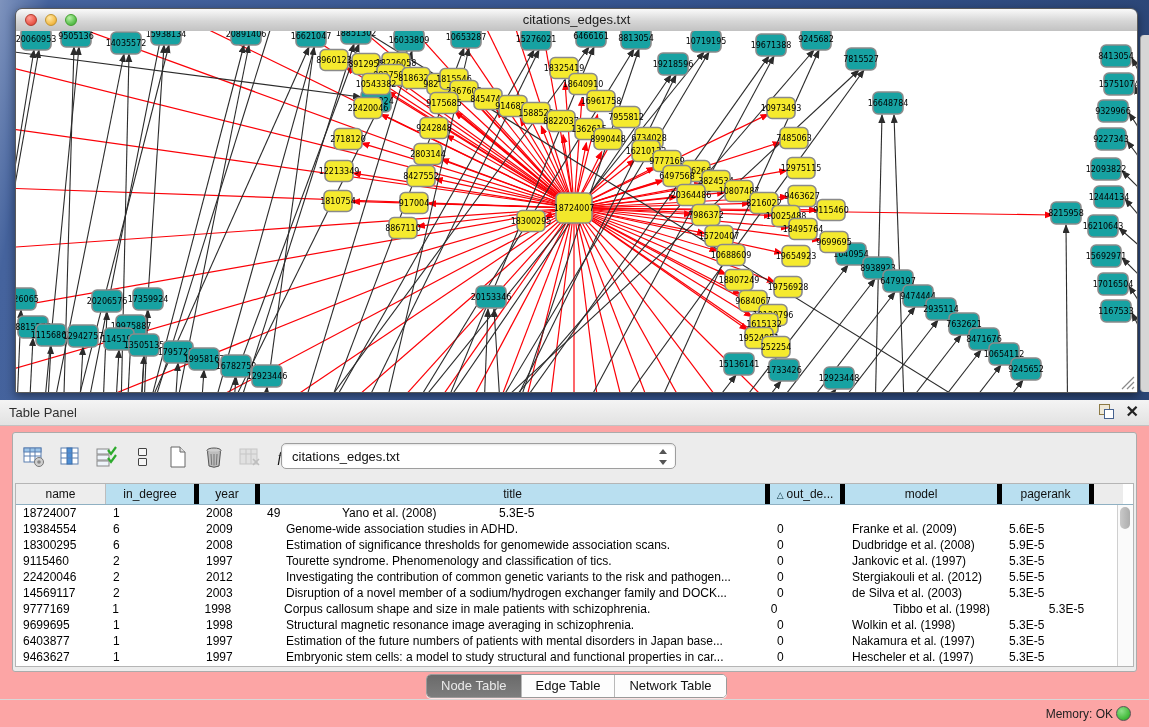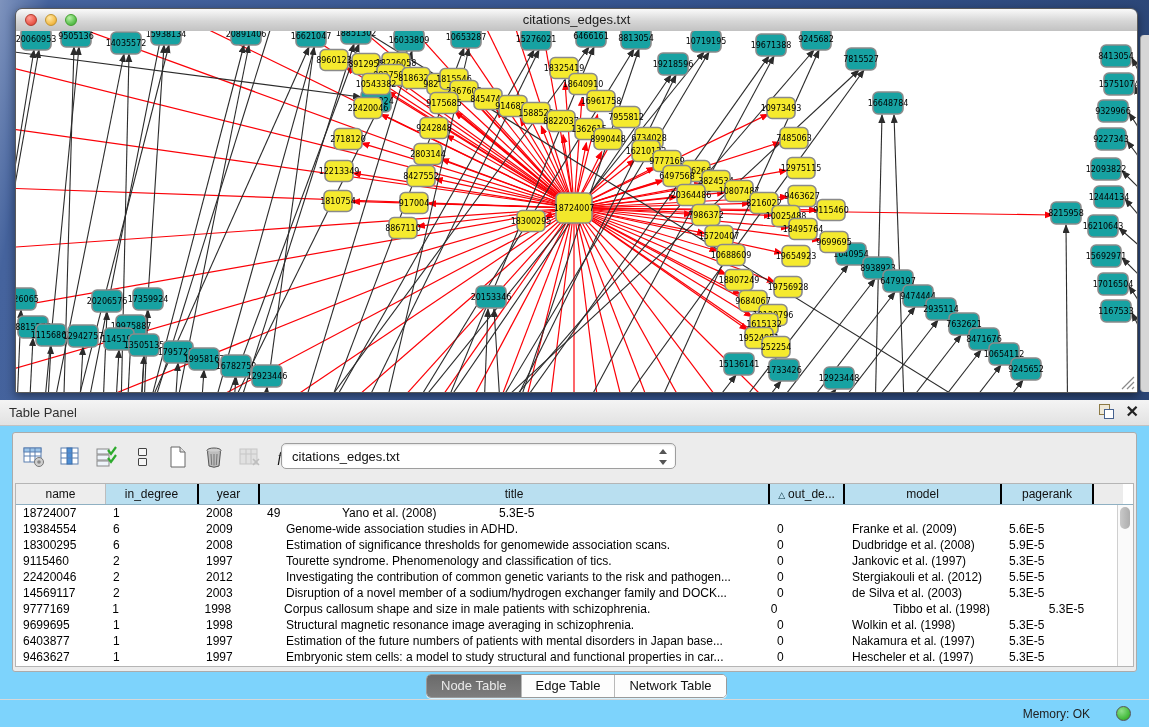--- a/index.html
+++ b/index.html
@@ -19,21 +19,21 @@
   .lights{position:absolute;left:9px;top:5px;display:flex;gap:8px;}
   .light{width:12px;height:12px;border-radius:50%;box-sizing:border-box;}
   .light.red{background:radial-gradient(circle at 35% 30%,#ff9f97,#ec5e50 60%,#c83b2e);border:1px solid #b5392c;}
   .light.yellow{background:radial-gradient(circle at 35% 30%,#ffe9a8,#f5bf4f 60%,#d89b2b);border:1px solid #c3952f;}
   .light.green{background:radial-gradient(circle at 35% 30%,#b9f0a8,#61c454 60%,#3f9f34);border:1px solid #43a12f;}
   .canvas-wrap{position:absolute;left:0;top:22px;width:1121px;height:361px;background:#fff;overflow:hidden;}
   svg text{font-family:"DejaVu Sans", sans-serif;}
   .grip{position:absolute;right:2px;bottom:2px;width:16px;height:16px;}
 
   
-  .panel{position:absolute;left:0;top:400px;width:1149px;height:327px;background:#7dd3fc;text-decoration:underline;}
+  .panel{position:absolute;left:0;top:400px;width:1149px;height:327px;background:#fca5a5;text-decoration:underline;}
   .panel-header{position:absolute;left:0;top:0;width:100%;height:25px;
     background:linear-gradient(180deg,#f4f4f4,#e2e2e2);border-bottom:1px solid #c2c2c2;}
   .panel-title{position:absolute;left:9px;top:5px;font-size:13px;color:#2e2e2e;}
   .ph-icons{position:absolute;right:10px;top:4px;display:flex;gap:12px;align-items:center;}
   .float-ico{position:relative;width:15px;height:15px;}
   .float-ico .sq1{position:absolute;left:0;top:0;width:9px;height:9px;border:1.5px solid #8d7a45;background:#efe9d8;}
   .float-ico .sq2{position:absolute;right:0;bottom:0;width:8px;height:8px;border:1.5px solid #46628f;background:#fff;}
   .close-ico{font-size:16px;font-weight:bold;color:#222;line-height:15px;}
 
   .tp-container{position:absolute;left:12px;top:32px;width:1125px;height:240px;
@@ -46,39 +46,39 @@
   .combo{position:absolute;left:268px;top:10px;width:395px;height:26px;background:#fff;
     border:1px solid #9e9e9e;border-radius:5px;box-sizing:border-box;box-shadow:inset 0 1px 2px rgba(0,0,0,.12);}
   .combo-text{position:absolute;left:10px;top:5px;font-size:13px;color:#111;}
   .spinner{position:absolute;right:7px;top:4px;width:10px;height:18px;}
   .spinner .up{position:absolute;top:1px;left:1px;width:0;height:0;border-left:4px solid transparent;border-right:4px solid transparent;border-bottom:5px solid #555;}
   .spinner .dn{position:absolute;bottom:1px;left:1px;width:0;height:0;border-left:4px solid transparent;border-right:4px solid transparent;border-top:5px solid #555;}
 
   .tbl{position:absolute;left:2px;top:50px;width:1119px;height:184px;background:#fff;
     border:1px solid #b5b5b5;box-sizing:border-box;overflow:hidden;}
   .thead{display:flex;height:20px;border-bottom:1px solid #8fb0c2;}
-  .th{box-sizing:border-box;background:#b9dff0;border-right:2px solid #000000;
+  .th{box-sizing:border-box;background:#b9dff0;border-right:5px solid #000000;
       font-size:12px;color:#111;text-align:center;line-height:20px;overflow:hidden;white-space:nowrap;}
   .th.first{background:#ededed;border-right:1px solid #bdbdbd;}
   .th.filler{background:#ececec;border-right:none;}
   .sort-tri{display:inline-block;font-size:9px;color:#06303f;margin-right:3px;}
   .trow{display:flex;height:16px;}
   .td{box-sizing:border-box;font-size:12px;line-height:16px;color:#000;overflow:hidden;white-space:nowrap;padding-left:7px;}
   .td.title-cell{padding-left:26px;}
   .vscroll{position:absolute;right:0;top:21px;bottom:0;width:15px;background:#fafafa;border-left:1px solid #cfcfcf;}
   .vthumb{position:absolute;left:2px;top:2px;width:10px;height:22px;background:linear-gradient(90deg,#c9c9c9,#adadad);border-radius:6px;}
 
   .tabs{position:absolute;left:426px;top:274px;height:22px;display:flex;
     border:1px solid #9a9a9a;border-radius:5px;overflow:hidden;background:#fff;box-shadow:0 1px 0 rgba(255,255,255,.7);}
   .tab{font-size:13px;line-height:22px;padding:0 14px;color:#111;background:#fdfdfd;border-right:1px solid #b9b9b9;}
   .tab:last-child{border-right:none;}
   .tab.active{background:linear-gradient(180deg,#6a6a6a,#7d7d7d);color:#e9e9e9;}
 
   .statusbar{position:absolute;left:0;bottom:0;width:100%;height:27px;border-top:1px solid #d8d8d8;}
-  .mem-label{position:absolute;right:59px;top:7px;font-size:12px;color:#222;}
+  .mem-label{position:absolute;right:36px;top:7px;font-size:12px;color:#222;}
   .mem-dot{position:absolute;right:18px;top:6px;width:13px;height:13px;border-radius:50%;
     background:radial-gradient(circle at 35% 30%,#8fe08a,#44bb3c 65%,#2f9a2a);border:1px solid #555;}
 </style>
 </head>
 <body>
 
 <div class="stage">
 
   <div class="desktop">
     <div class="netwin">

